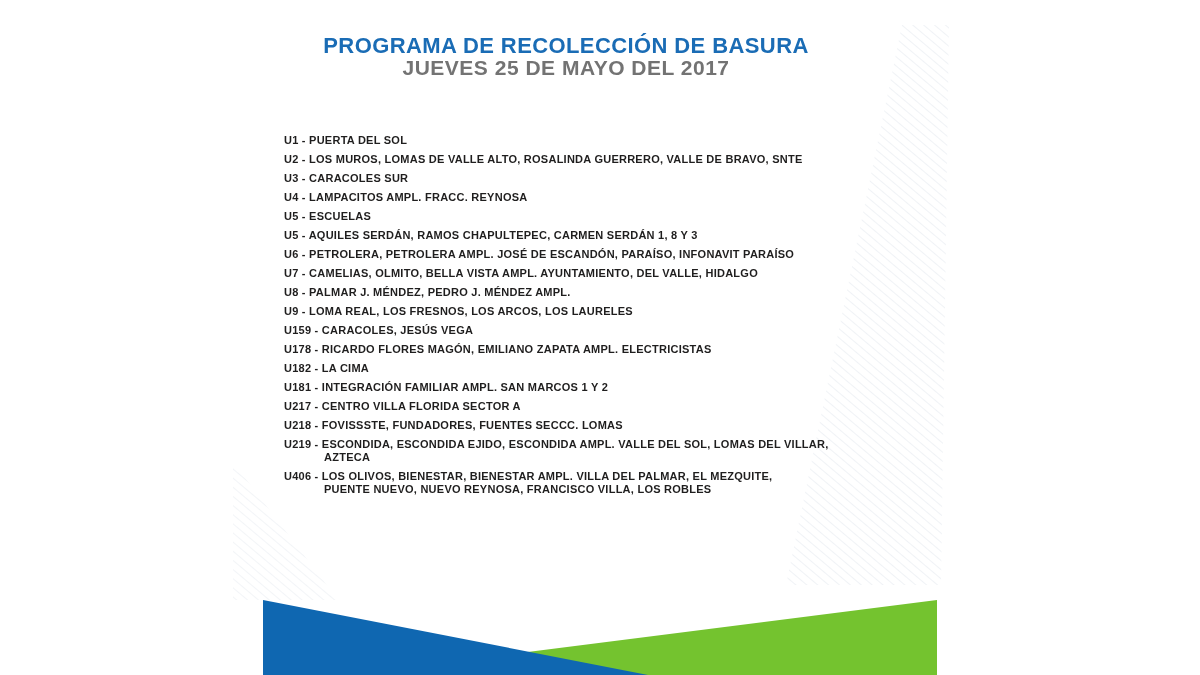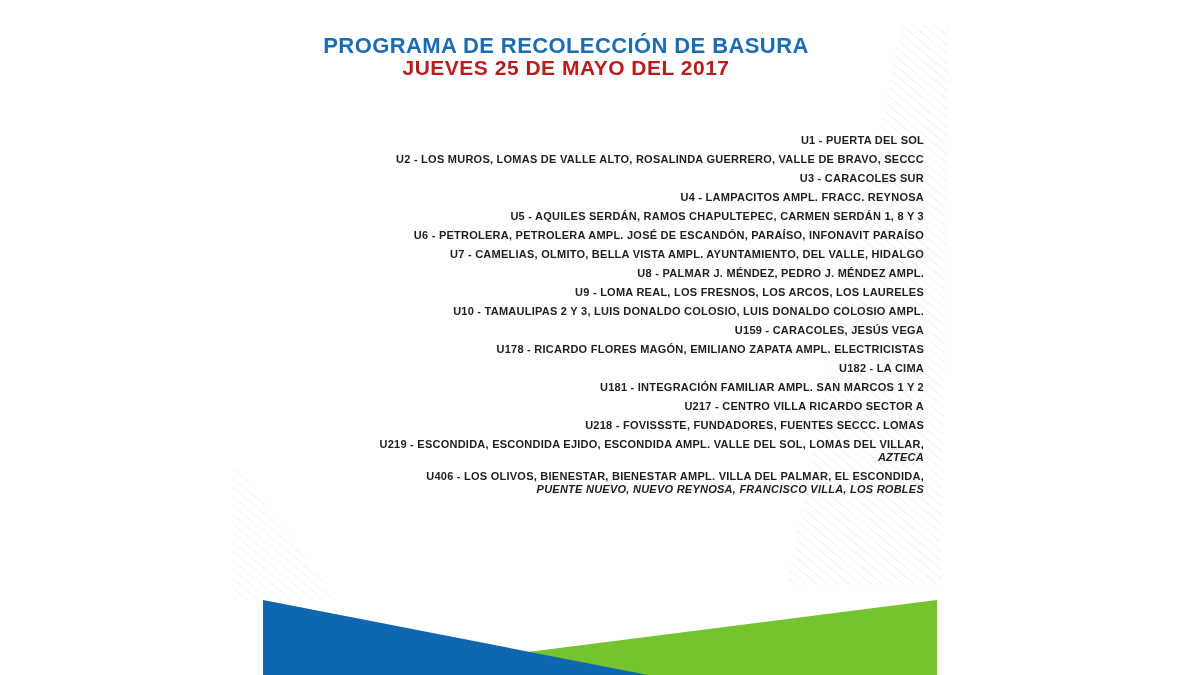--- a/index.html
+++ b/index.html
@@ -45,29 +45,27 @@
     top: 134px;
     width: 640px;
     z-index: 2;
     color: #1f1e1e;
   }
   .schedule .item {
     margin: 0 0 6px 0;
     font-size: 11px;
     font-weight: bold;
     letter-spacing: 0.25px;
-    text-align: right;
   }
   .schedule .line {
     line-height: 13px;
     white-space: nowrap;
   }
   .schedule .line.cont {
     padding-left: 40px;
-    font-style: italic;
   }
 </style>
 </head>
 <body>
 
 <div class="canvas">
 
   <svg class="decor" width="1200" height="675" viewBox="0 0 1200 675">
     <defs>
       <pattern id="hatchp" width="7" height="7" patternUnits="userSpaceOnUse" patternTransform="rotate(-50)">
@@ -75,75 +73,75 @@
       </pattern>
     </defs>
     <polygon points="902,25 949,25 941,585 786,585" fill="url(#hatchp)" opacity="0.85"></polygon>
     <polygon points="233,462 233,600 338,600" fill="url(#hatchp)" opacity="0.7"></polygon>
     <polygon points="347,675 937,600 937,675" fill="#74c32f"></polygon>
     <polygon points="263,600 648,675 263,675" fill="#0f67b1"></polygon>
   </svg>
 
   <div class="header">
     <h1 style="color: rgb(26, 108, 181);">PROGRAMA DE RECOLECCIÓN DE BASURA</h1>
-    <h2 style="color: #b91c1c;">JUEVES 25 DE MAYO DEL 2017</h2>
+    <h2 style="color: #737373;">JUEVES 25 DE MAYO DEL 2017</h2>
   </div>
 
   <div class="schedule">
       <div class="item">
         <div class="line">U1 - PUERTA DEL SOL</div>
       </div>
       <div class="item">
-        <div class="line">U2 - LOS MUROS, LOMAS DE VALLE ALTO, ROSALINDA GUERRERO, VALLE DE BRAVO, SECCC</div>
+        <div class="line">U2 - LOS MUROS, LOMAS DE VALLE ALTO, ROSALINDA GUERRERO, VALLE DE BRAVO, SNTE</div>
       </div>
       <div class="item">
         <div class="line">U3 -  CARACOLES SUR</div>
       </div>
       <div class="item">
         <div class="line">U4 - LAMPACITOS AMPL. FRACC. REYNOSA</div>
+      </div>
+      <div class="item">
+        <div class="line">U5 - ESCUELAS</div>
       </div>
       <div class="item">
         <div class="line">U5 - AQUILES SERDÁN, RAMOS CHAPULTEPEC, CARMEN SERDÁN 1, 8 Y 3</div>
       </div>
       <div class="item">
         <div class="line">U6 - PETROLERA, PETROLERA AMPL. JOSÉ DE ESCANDÓN, PARAÍSO, INFONAVIT PARAÍSO</div>
       </div>
       <div class="item">
         <div class="line">U7 - CAMELIAS, OLMITO, BELLA VISTA AMPL. AYUNTAMIENTO, DEL VALLE, HIDALGO</div>
       </div>
       <div class="item">
         <div class="line">U8 - PALMAR J. MÉNDEZ, PEDRO J. MÉNDEZ AMPL.</div>
       </div>
       <div class="item">
         <div class="line">U9 - LOMA REAL, LOS FRESNOS, LOS ARCOS, LOS LAURELES</div>
       </div>
       <div class="item">
-        <div class="line">U10 - TAMAULIPAS 2 Y 3, LUIS DONALDO COLOSIO, LUIS DONALDO COLOSIO AMPL.</div>
-      </div>
-      <div class="item">
         <div class="line">U159 - CARACOLES, JESÚS VEGA</div>
       </div>
       <div class="item">
         <div class="line">U178 - RICARDO FLORES MAGÓN, EMILIANO ZAPATA AMPL. ELECTRICISTAS</div>
       </div>
       <div class="item">
         <div class="line">U182 -  LA CIMA</div>
       </div>
       <div class="item">
         <div class="line">U181 - INTEGRACIÓN FAMILIAR AMPL. SAN MARCOS 1 Y 2</div>
       </div>
       <div class="item">
-        <div class="line">U217 - CENTRO VILLA RICARDO SECTOR A</div>
+        <div class="line">U217 - CENTRO VILLA FLORIDA SECTOR A</div>
       </div>
       <div class="item">
         <div class="line">U218 - FOVISSSTE, FUNDADORES, FUENTES SECCC. LOMAS</div>
       </div>
       <div class="item">
         <div class="line">U219 - ESCONDIDA, ESCONDIDA EJIDO, ESCONDIDA AMPL. VALLE DEL SOL, LOMAS DEL VILLAR,</div>
         <div class="line cont">AZTECA</div>
       </div>
       <div class="item">
-        <div class="line">U406 - LOS OLIVOS, BIENESTAR, BIENESTAR AMPL. VILLA DEL PALMAR, EL ESCONDIDA,</div>
+        <div class="line">U406 - LOS OLIVOS, BIENESTAR, BIENESTAR AMPL. VILLA DEL PALMAR, EL MEZQUITE,</div>
         <div class="line cont">PUENTE NUEVO, NUEVO REYNOSA, FRANCISCO VILLA, LOS ROBLES</div>
       </div>
     </div>
 
 </div>
 
 </body></html>

